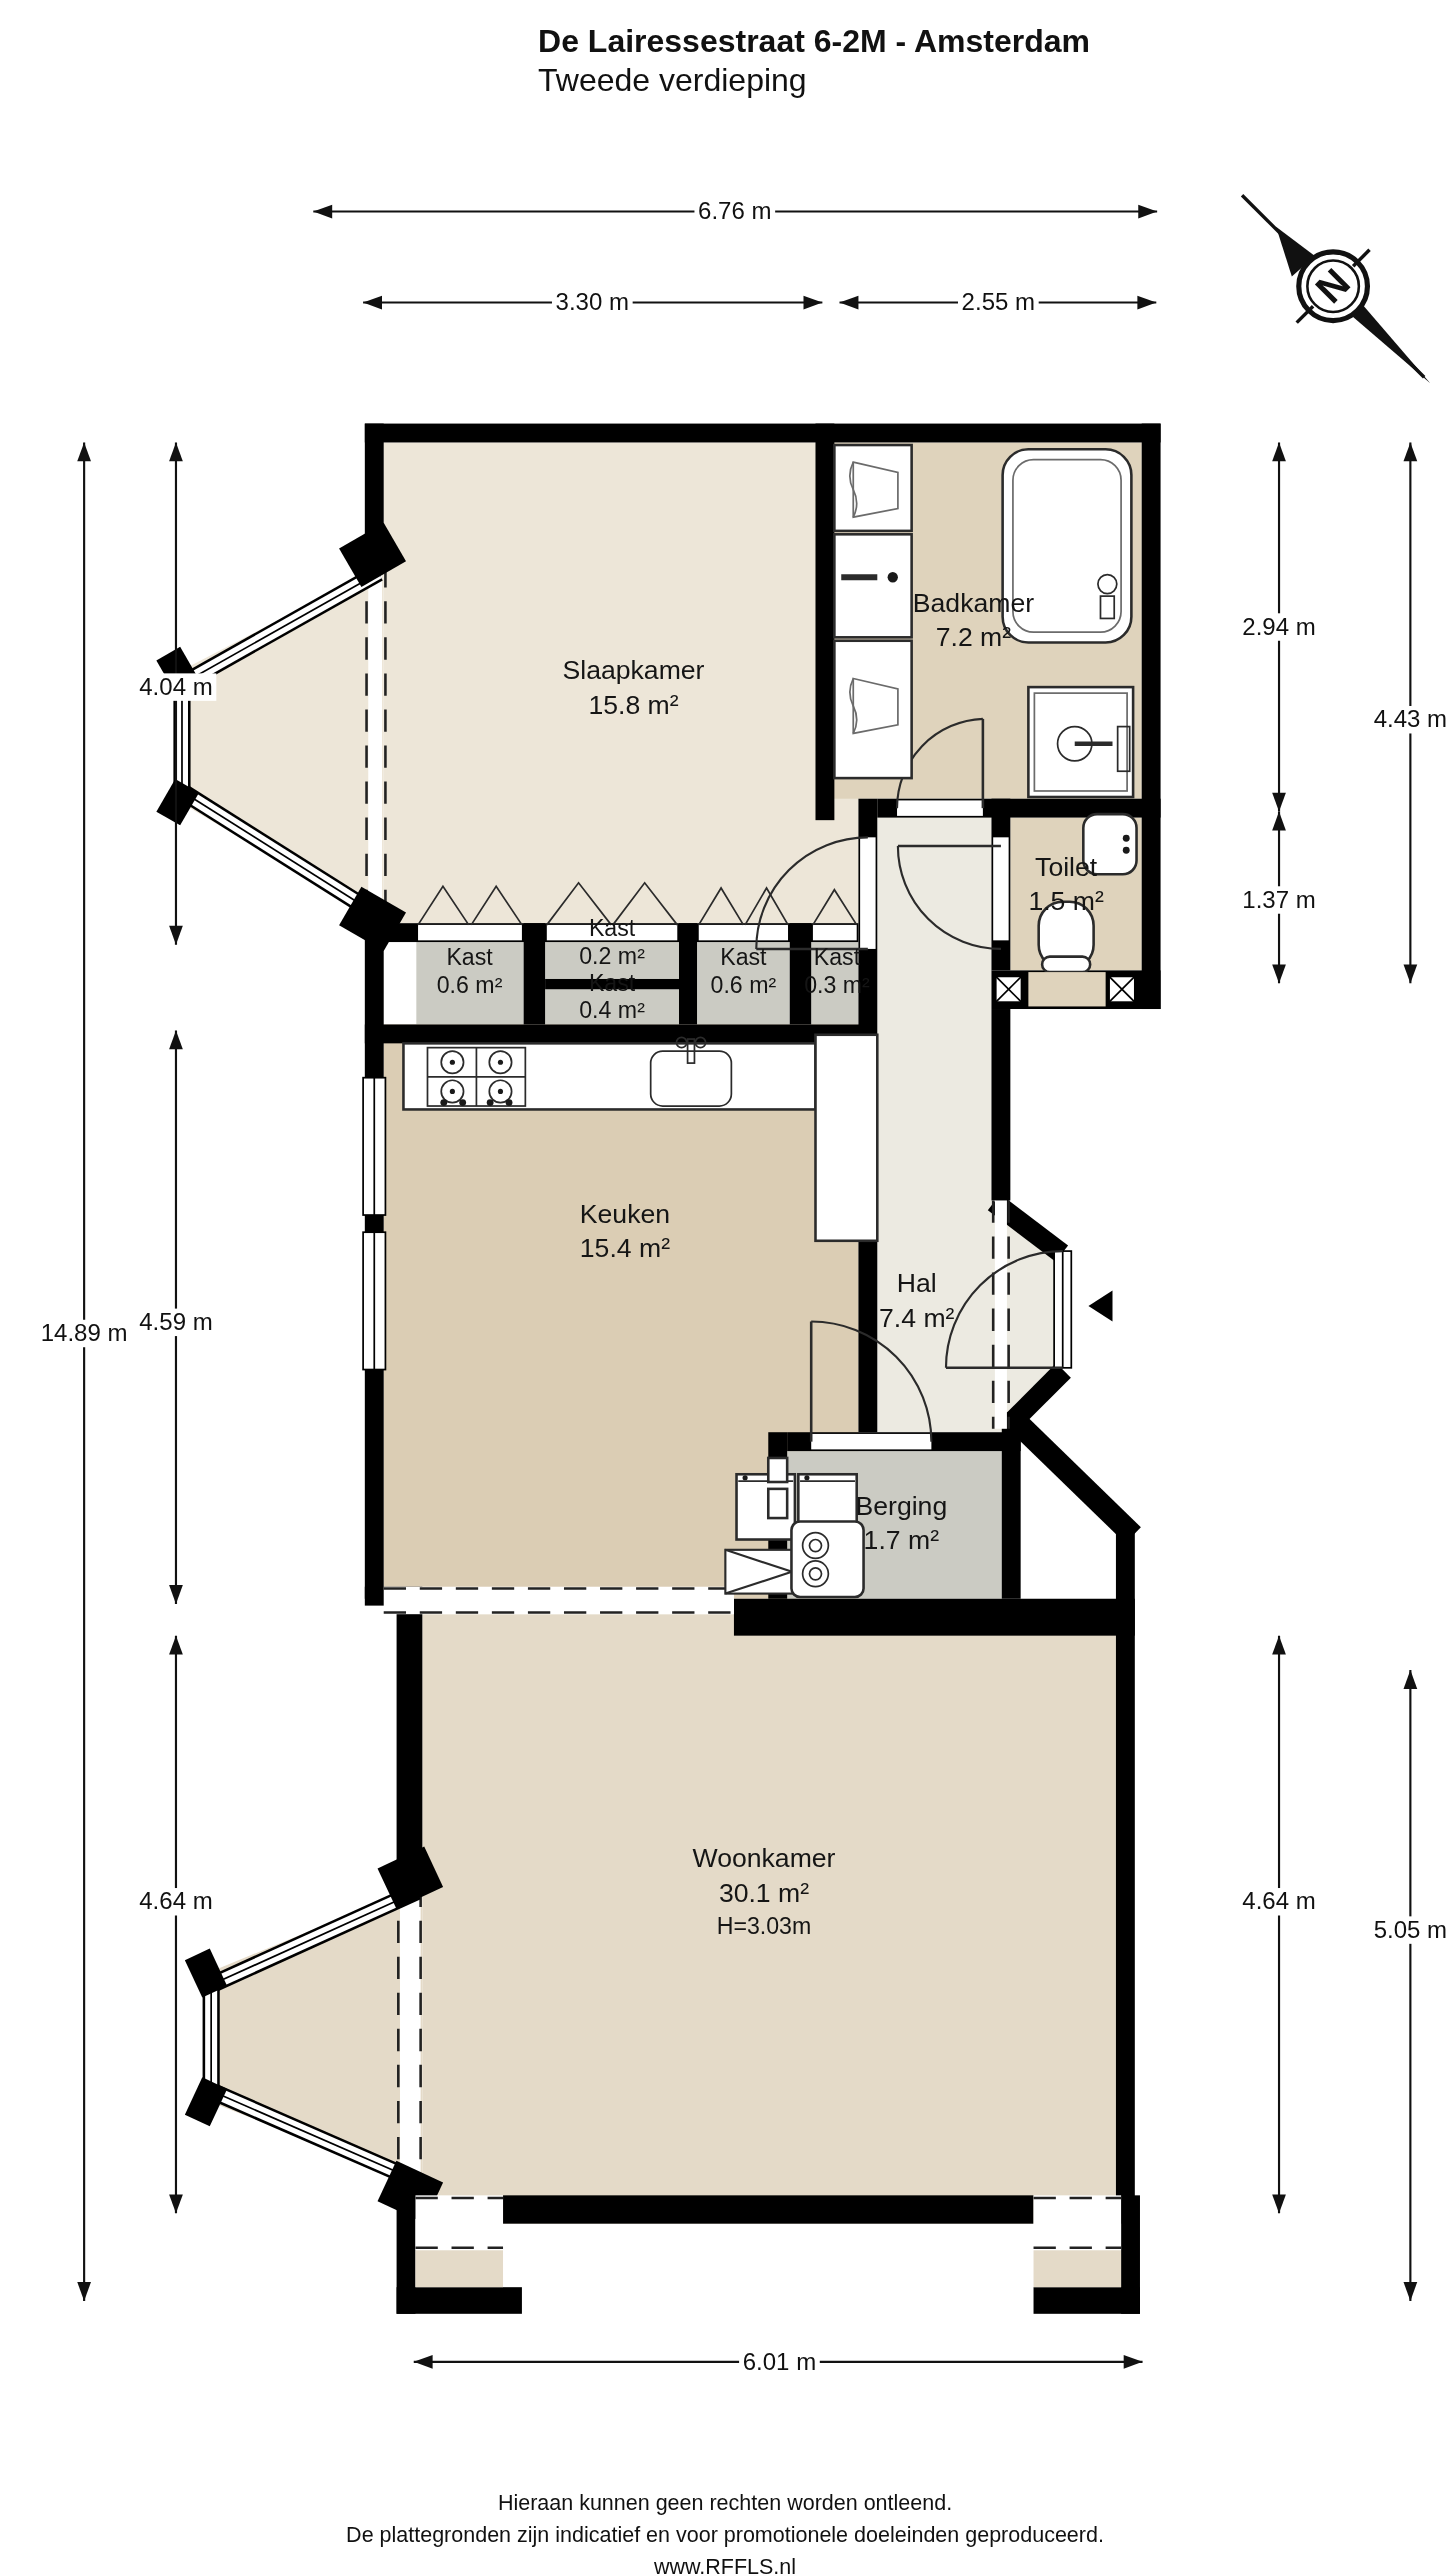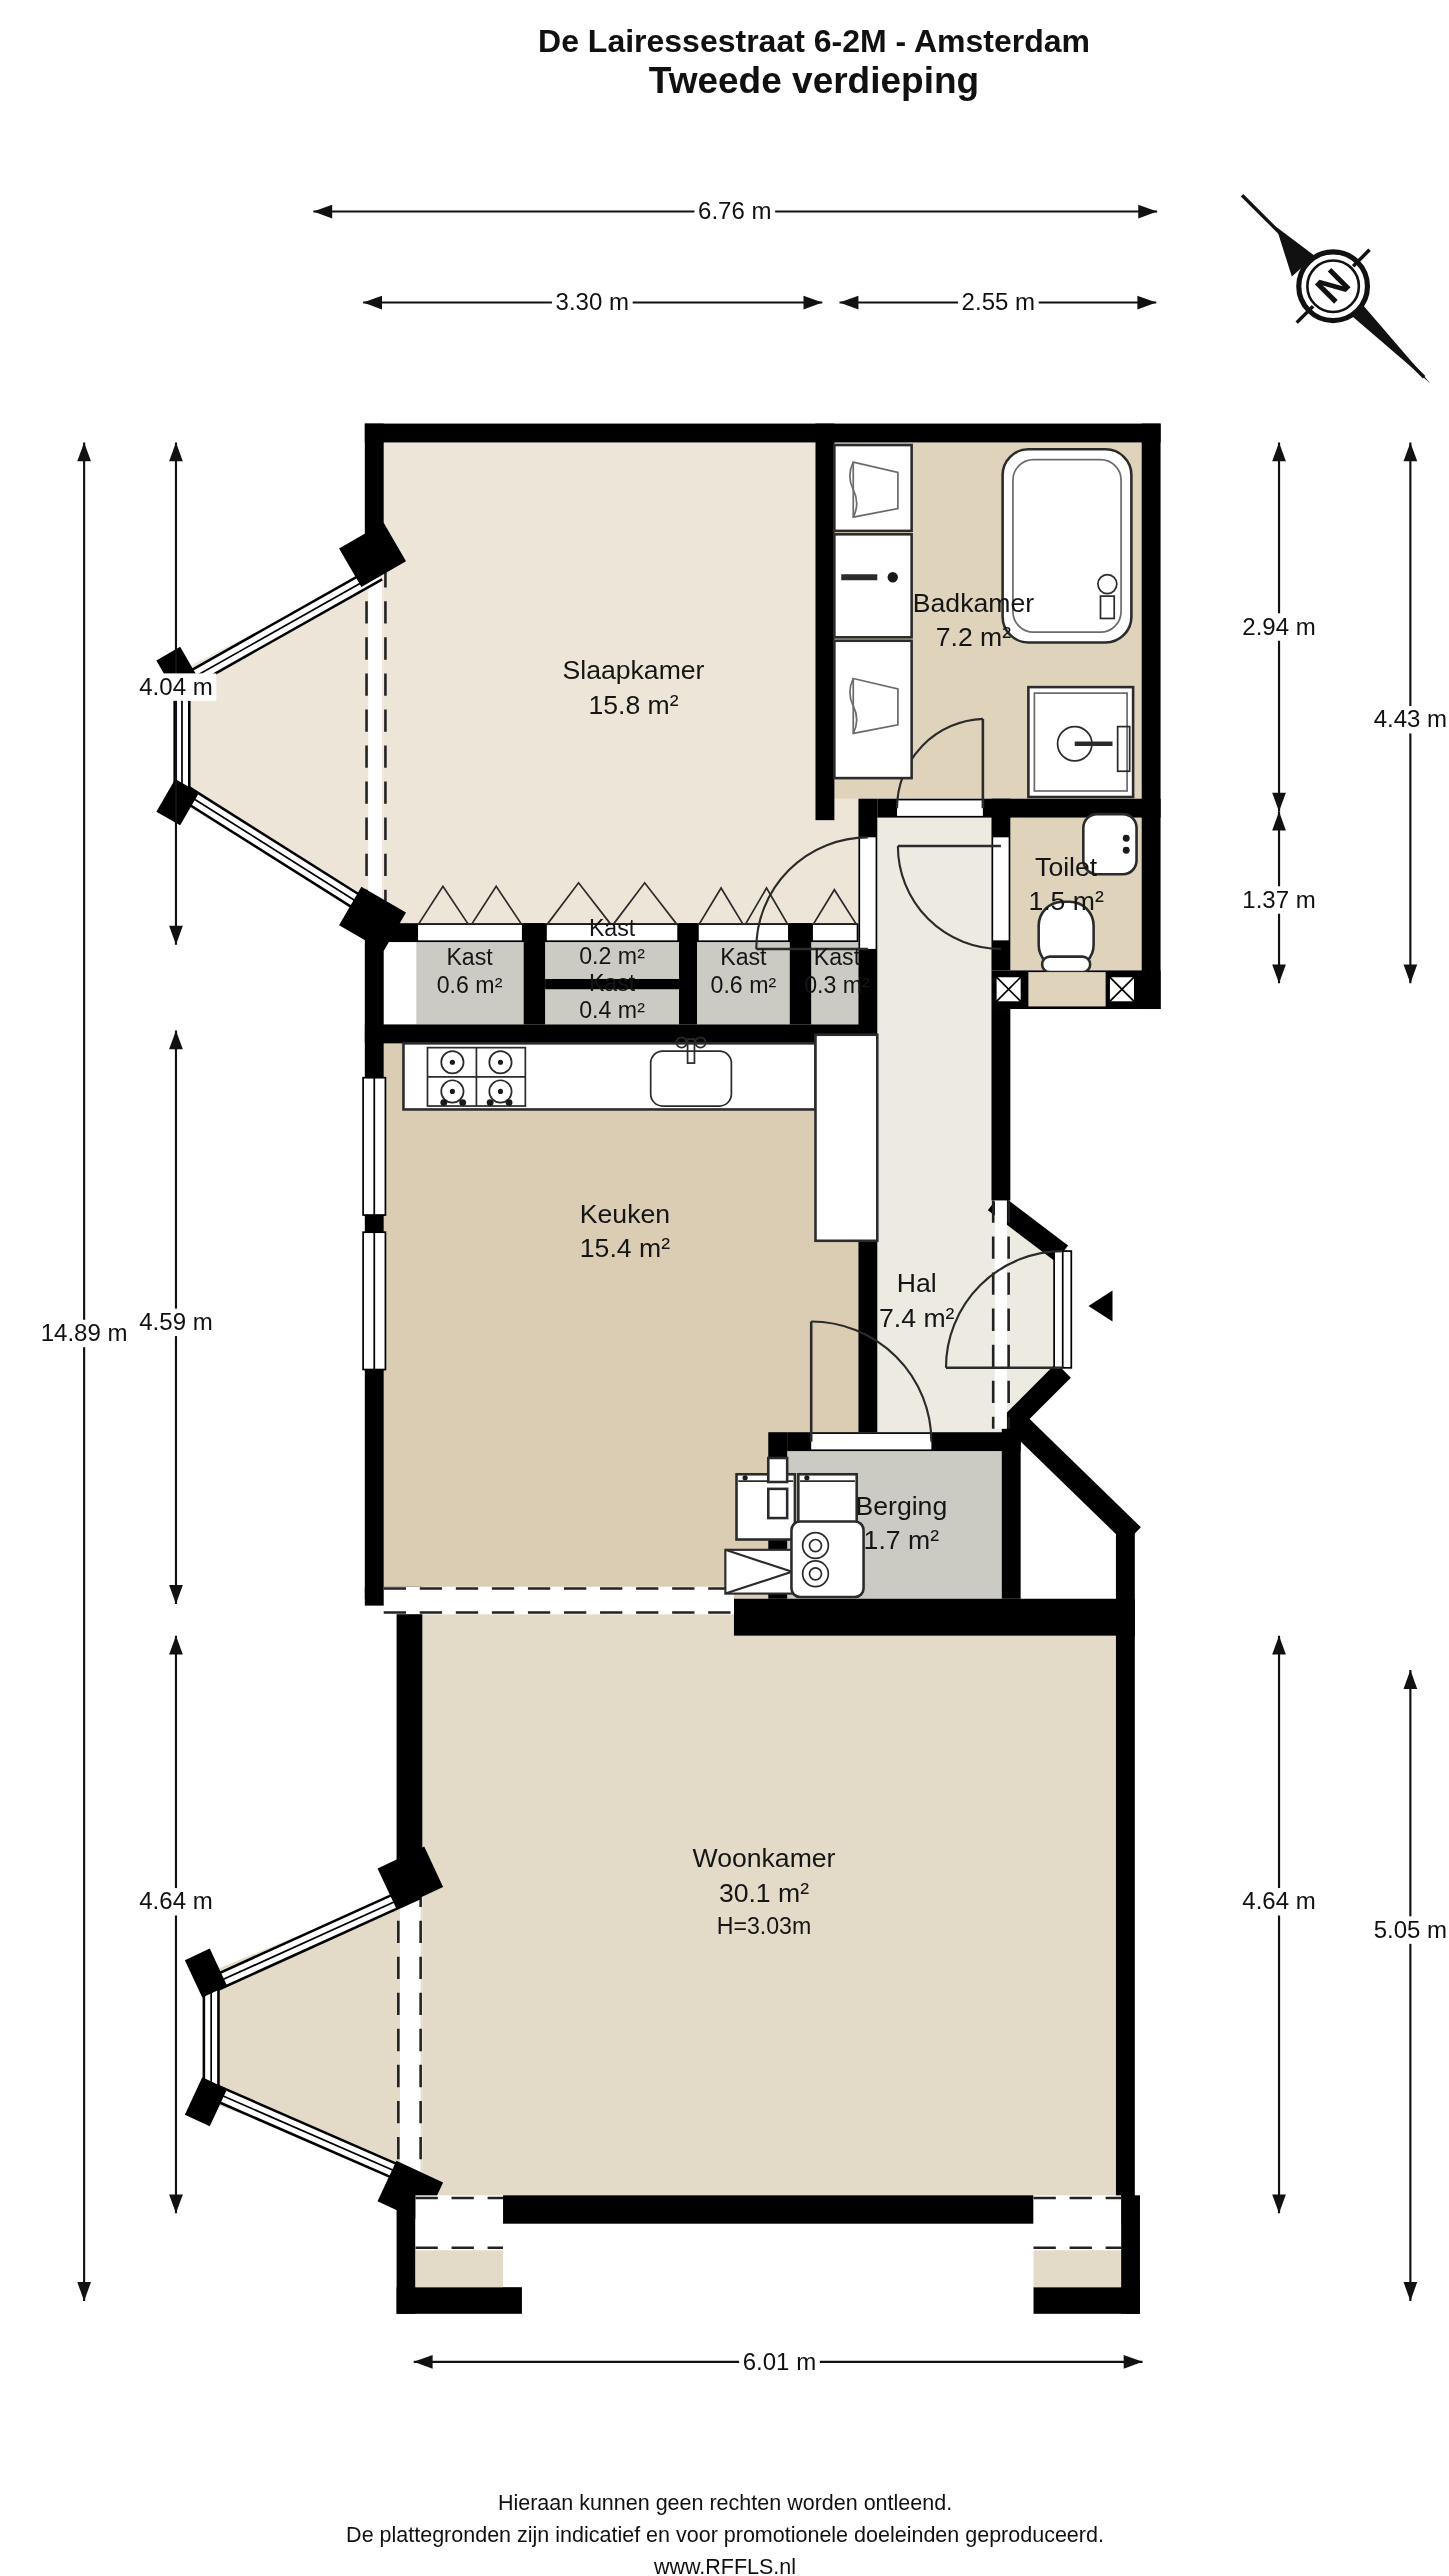--- a/index.html
+++ b/index.html
@@ -1,19 +1,19 @@
 <!DOCTYPE html>
 <html style="font-size:13.7px"><head>
 <meta charset="utf-8">
 <style>
   html,body{margin:0;padding:0;background:#fff;}
   body{width:1449px;height:2576px;position:relative;font-family:"Liberation Sans",sans-serif;color:#111;}
-  #title{position:absolute;left:814px;top:22px;transform:translateX(-50%);text-align:center;white-space:nowrap;}
+  #title{position:absolute;left:814px;top:22px;transform:translateX(-50%);text-align:left;white-space:nowrap;}
   #title .t1{font-size:32px;font-weight:bold;line-height:39px;}
-  #title .t2{font-size:37px;font-weight:bold;line-height:39px;}
+  #title .t2{font-size:32px;font-weight:normal;line-height:39px;}
   #footer{position:absolute;left:725px;top:2487px;transform:translateX(-50%);text-align:center;white-space:nowrap;font-size:21.5px;line-height:32px;}
   svg{position:absolute;left:0;top:0;}
   .wall{fill:#000;}
   .floor{stroke:none;}
   .w-out{stroke:#000;stroke-width:20;fill:none;}
   .w-in{stroke:#fff;stroke-width:14;fill:none;}
   .w-mid{stroke:#000;stroke-width:2;fill:none;}
   .dash{stroke:#222;stroke-width:3;stroke-dasharray:26 16;fill:none;}
   .door-gap{fill:#fff;}
   .door-arc{fill:none;stroke:#2b2b2b;stroke-width:2.5;}

